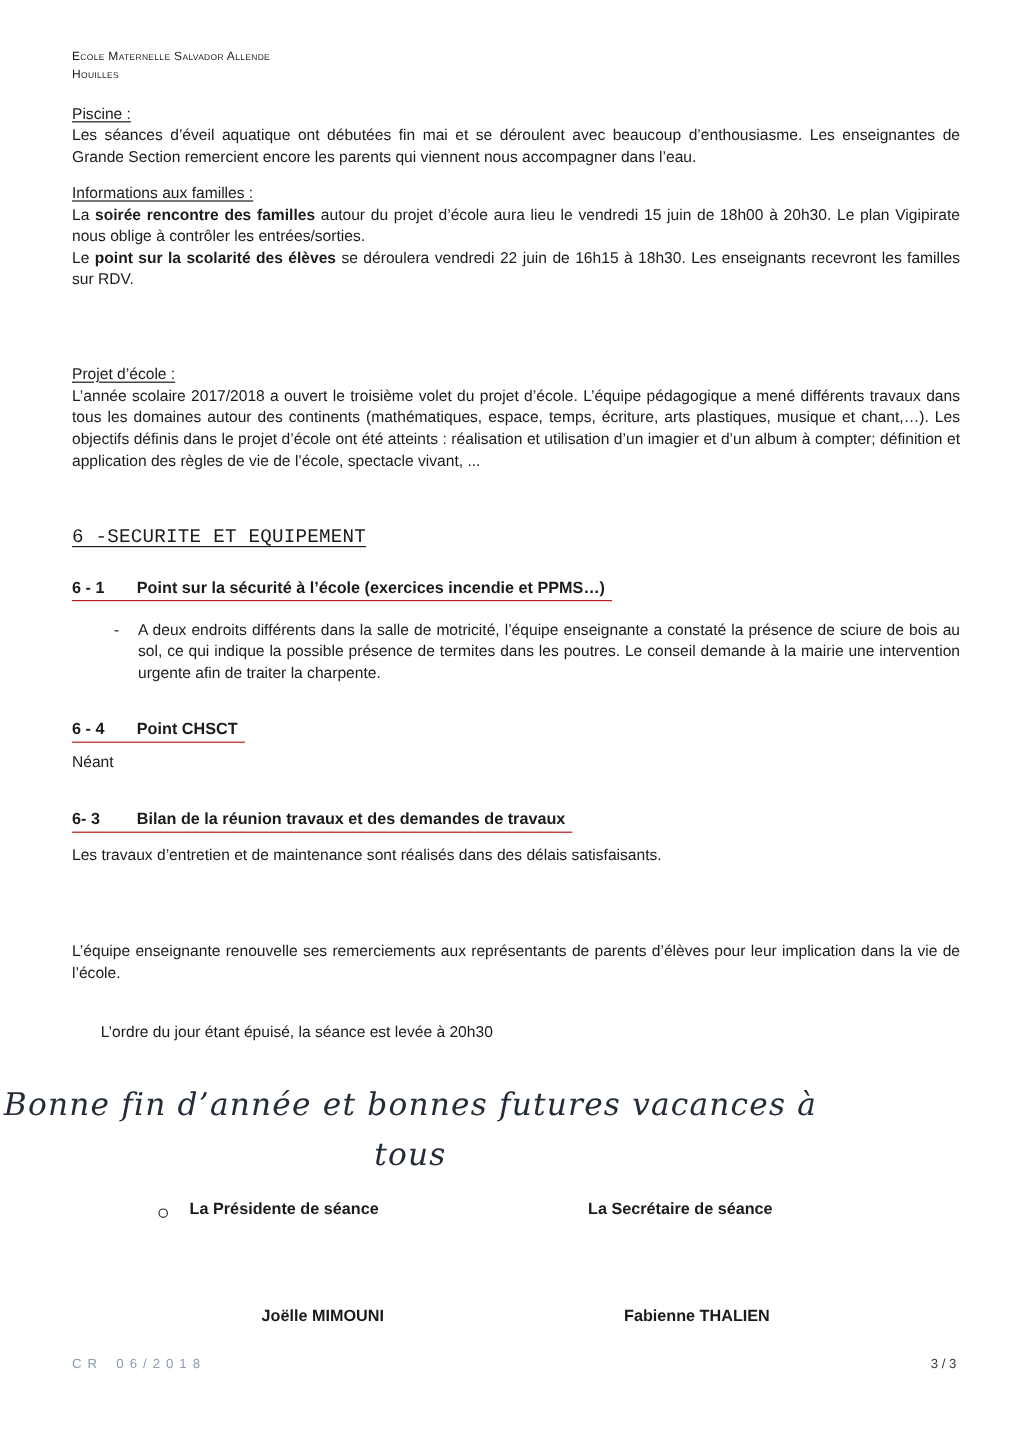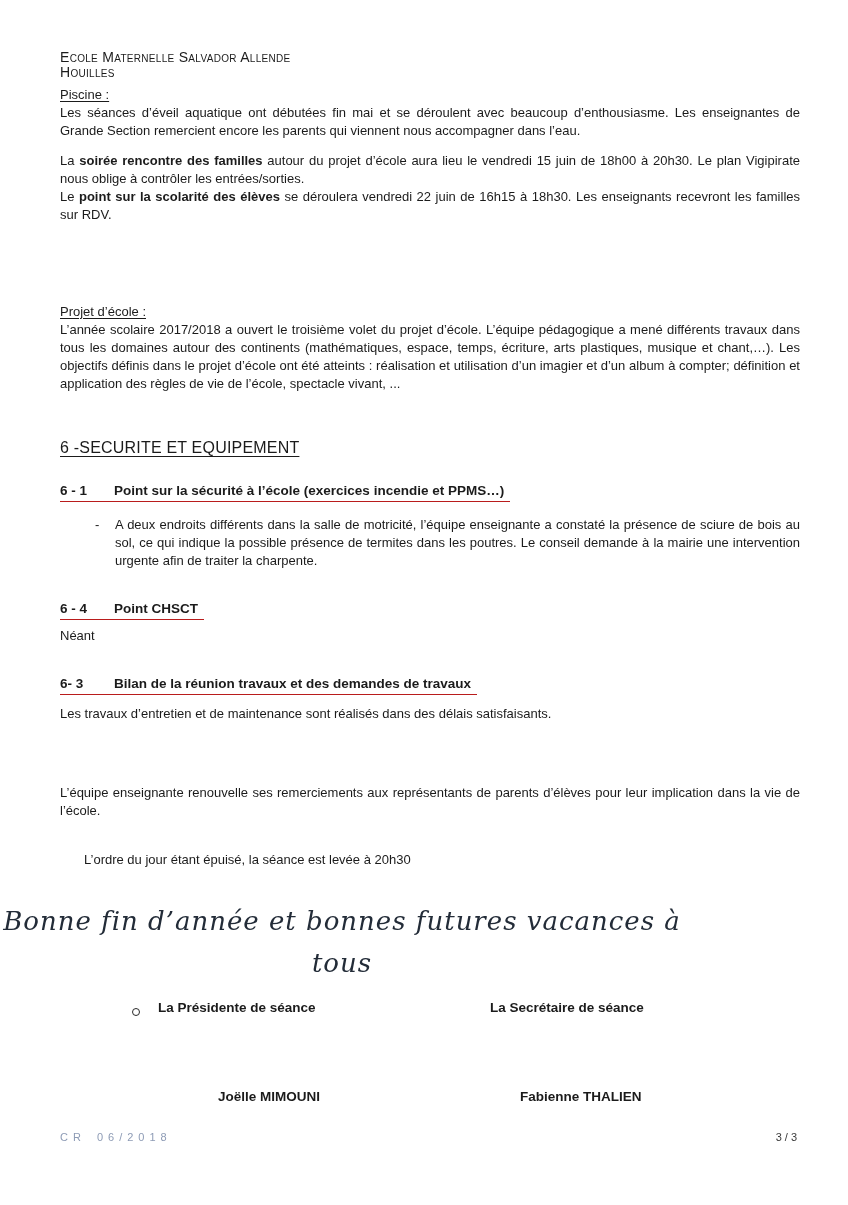--- a/index.html
+++ b/index.html
@@ -12,21 +12,21 @@
   .abs { position:absolute; }
   .txt { font-size:13px; line-height:18px; color:#1b1b1b; }
   .just { text-align:justify; }
   .col { left:60px; width:740px; }
   .sec-heading {
     font-size:13px; line-height:18px;
     text-decoration:underline; text-underline-offset:2px;
   }
   .big-heading {
     font-size:16px; line-height:20px; letter-spacing:0.2px;
-    text-decoration:underline; text-underline-offset:3px;
+    text-decoration:underline; text-underline-offset:3px;font-family:Liberation Mono, monospace;
   }
   .sub-heading {
     display:inline-block; font-weight:bold; font-size:13.5px; line-height:17px;
     border-bottom:1px solid #b91c1c; padding-bottom:2px; padding-right:6px;
   }
   .sub-heading .hnum { display:inline-block; width:54px; }
   .bold { font-weight:bold; }
   .bullet-row { display:flex; }
   .bullet-marker { width:20px; flex:0 0 20px; }
   .neant { margin-top:7px; }
@@ -40,36 +40,37 @@
   .sig-label { font-weight:bold; font-size:13.5px; line-height:18px; }
   .sig-name  { font-weight:bold; font-size:13.5px; line-height:18px; }
   .circle-bullet {
     display:inline-block; width:8px; height:8px;
     border:1.4px solid #2a2a2a; border-radius:50%;
     margin-right:12px; vertical-align:middle; position:relative; top:-1px;
   }
   .footer-row { left:60px; width:740px; display:flex; justify-content:space-between; }
   .footer-left  { font-size:11px; color:#8d9bb5; letter-spacing:5px; word-spacing:3px; }
   .footer-right { font-size:11px; color:#3a3a3a; letter-spacing:3px;text-align:center; }
-  .school { font-variant:small-caps; font-size:14px; line-height:15px; letter-spacing:0.3px;margin-top:10px; }
+  .school { font-variant:small-caps; font-size:10px; line-height:15px; letter-spacing:0.3px; }
 </style>
 </head>
 <body>
 
 <div class="abs col school" style="top:40px;">
   <div>Ecole Maternelle Salvador Allende</div>
   <div>Houilles</div>
 </div>
 
 <div class="abs col" style="top:86px;">
   <div class="sec-heading">Piscine :</div>
   <div class="txt just">Les séances d’éveil aquatique ont débutées fin mai et se déroulent avec beaucoup d’enthousiasme. Les enseignantes de Grande Section remercient encore les parents qui viennent nous accompagner dans l’eau.</div>
 </div>
 
 <div class="abs col" style="top:152px;">
+  <div class="sec-heading">Informations aux familles :</div>
   <p class="txt just"><span>La </span><span class="bold">soirée rencontre des familles</span><span> autour du projet d’école aura lieu le vendredi 15 juin de 18h00 à 20h30. Le plan Vigipirate nous oblige à contrôler les entrées/sorties.</span></p>
   <p class="txt just"><span>Le </span><span class="bold">point sur la scolarité des élèves</span><span> se déroulera vendredi 22 juin de 16h15 à 18h30. Les enseignants recevront les familles sur RDV.</span></p>
 </div>
 
 <div class="abs col" style="top:303px;">
   <div class="sec-heading">Projet d’école :</div>
   <div class="txt just">L’année scolaire 2017/2018 a ouvert le troisième volet du projet d’école. L’équipe pédagogique a mené différents travaux dans tous les domaines autour des continents (mathématiques, espace, temps, écriture, arts plastiques, musique et chant,…). Les objectifs définis dans le projet d’école ont été atteints : réalisation et utilisation d’un imagier et d’un album à compter; définition et application des règles de vie de l’école, spectacle vivant, ...</div>
 </div>
 
 <div class="abs col big-heading" style="top:438px;">6 -SECURITE ET EQUIPEMENT</div>

